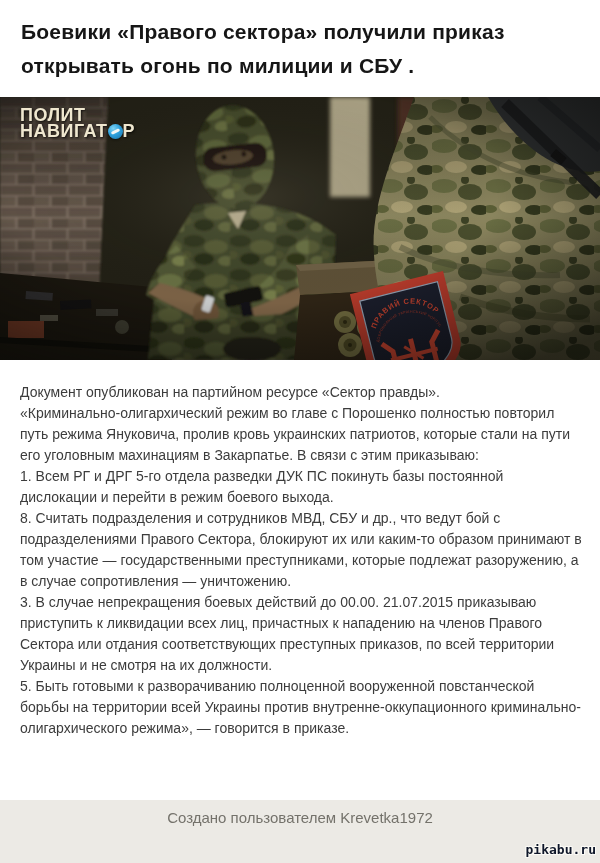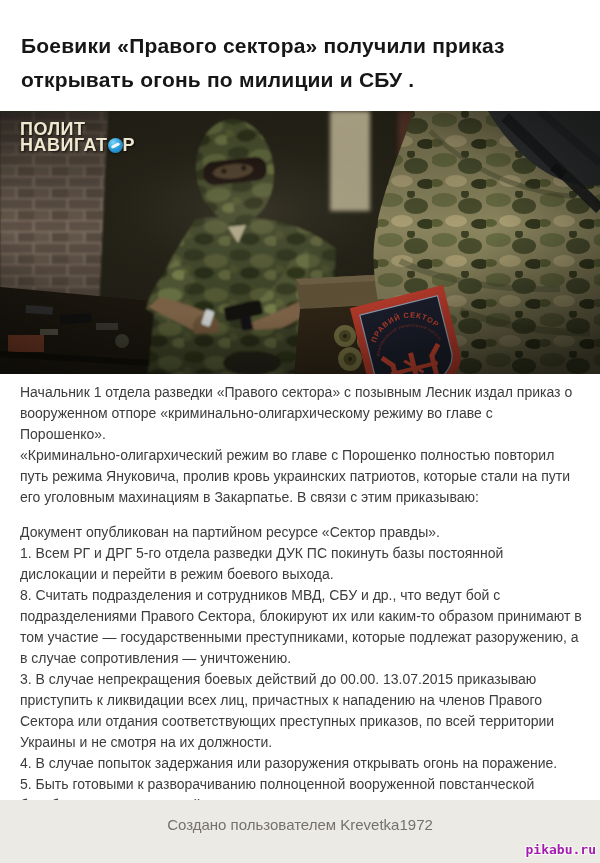--- a/index.html
+++ b/index.html
@@ -1,21 +1,21 @@
 <!DOCTYPE html>
 <html><head>
 <meta charset="utf-8">
 <style>
   html,body { margin:0; padding:0; background:#fff; }
   .page {
     position:relative; width:600px; height:863px; background:#ffffff;
     font-family:"Liberation Sans", sans-serif; overflow:hidden;
   }
   
-  header { padding:29px 22px 0 21px; }
+  header { padding:15px 22px 0 21px; }
   h1 {
     margin:0; font-size:21px; line-height:34px; font-weight:bold;
     color:#161616; letter-spacing:0.2px;
   }
   
   .photo { position:relative; width:600px; height:263px; margin-top:14px; background:#22211a; }
   .photo svg { display:block; }
   .pn-logo {
     position:absolute; top:10px; left:20px; z-index:5;
     color:#efe7cf; font-weight:bold; font-size:18px; line-height:16px;
@@ -31,27 +31,27 @@
     content:""; position:absolute; left:3px; top:6px; width:9px; height:3px;
     background:#f2f7f5; transform:rotate(-25deg); border-radius:2px;
   }
   
   main { padding:8px 18px 0 20px; }
   .para { margin:0; font-size:14px; line-height:21px; color:#3c3c3c; }
   .para.gap { margin-top:14px; }
   
   footer {
     position:absolute; left:0; bottom:0; width:600px; height:63px;
-    background:#eceae5; box-sizing:border-box; padding-top:13px;
+    background:#eceae5; box-sizing:border-box; padding-top:6px;
     text-align:center; color:#74726b; font-size:15px; line-height:23px;
   }
   .pikabu-wm {
     position:absolute; right:4px; bottom:2px;
     font-family:"DejaVu Sans Mono", monospace; font-weight:bold; font-size:13px;
-    color:#a21caf; letter-spacing:0px;
+    color:#0f172a; letter-spacing:0px;
     text-shadow:-1px -1px 0 #fbfaf5, 1px -1px 0 #fbfaf5, -1px 1px 0 #fbfaf5,
                  1px 1px 0 #fbfaf5, 0 0 2px #fbfaf5;
   }
 </style>
 </head>
 <body>
 
 <div class="page">
 
   <header>
@@ -236,27 +236,25 @@
       <div class="pn2">
         <span>НАВИГАТ</span>
           <span class="globe"></span>
           <span>Р</span>
       </div>
     </div>
   </div>
 
   <main>
     <div class="paragraphs">
-        <p class="para">Начальник 1 отдела разведки «Правого сектора» с позывным Лесник издал приказ о вооруженном отпоре «криминально-олигархическому режиму во главе с Порошенко».</p>
+        <p class="para gap">Документ опубликован на партийном ресурсе «Сектор правды».</p>
         <p class="para">«Криминально-олигархический режим во главе с Порошенко полностью повторил путь режима Януковича, пролив кровь украинских патриотов, которые стали на пути его уголовным махинациям в Закарпатье. В связи с этим приказываю:</p>
-        <p class="para gap">Документ опубликован на партийном ресурсе «Сектор правды».</p>
         <p class="para">1. Всем РГ и ДРГ 5-го отдела разведки ДУК ПС покинуть базы постоянной дислокации и перейти в режим боевого выхода.</p>
         <p class="para">8. Считать подразделения и сотрудников МВД, СБУ и др., что ведут бой с подразделениями Правого Сектора, блокируют их или каким-то образом принимают в том участие — государственными преступниками, которые подлежат разоружению, а в случае сопротивления — уничтожению.</p>
-        <p class="para">3. В случае непрекращения боевых действий до 00.00. 13.07.2015 приказываю приступить к ликвидации всех лиц, причастных к нападению на членов Правого Сектора или отдания соответствующих преступных приказов, по всей территории Украины и не смотря на их должности.</p>
-        <p class="para">4. В случае попыток задержания или разоружения открывать огонь на поражение.</p>
+        <p class="para">3. В случае непрекращения боевых действий до 00.00. 21.07.2015 приказываю приступить к ликвидации всех лиц, причастных к нападению на членов Правого Сектора или отдания соответствующих преступных приказов, по всей территории Украины и не смотря на их должности.</p>
         <p class="para">5. Быть готовыми к разворачиванию полноценной вооруженной повстанческой борьбы на территории всей Украины против внутренне-оккупационного криминально-олигархического режима», — говорится в приказе.</p>
       </div>
   </main>
 
   <footer>
     <div>Создано пользователем Krevetka1972</div>
     <div class="pikabu-wm">pikabu.ru</div>
   </footer>
 
 </div>

